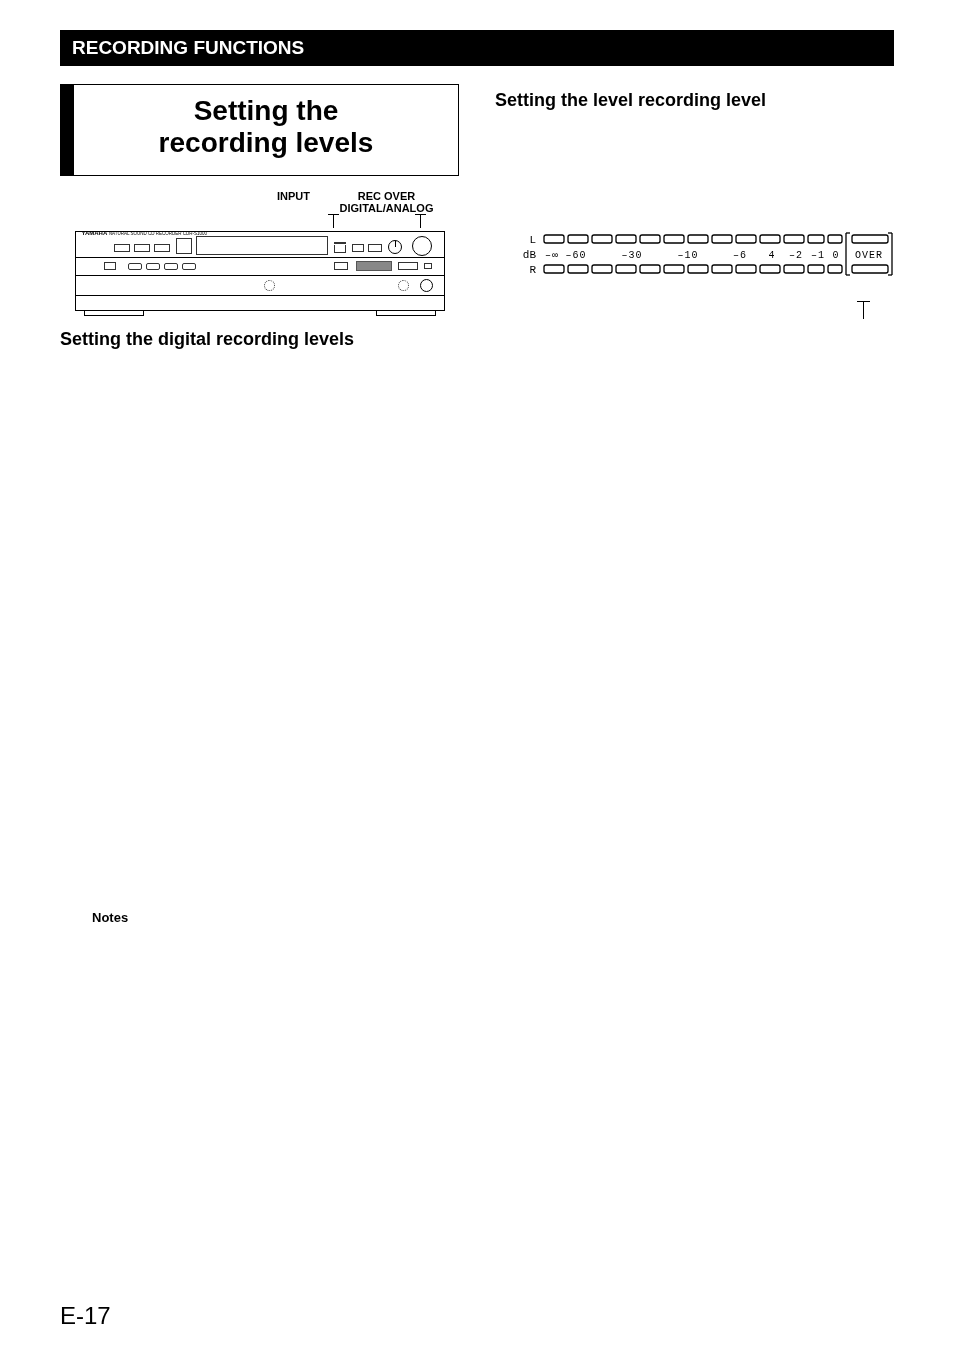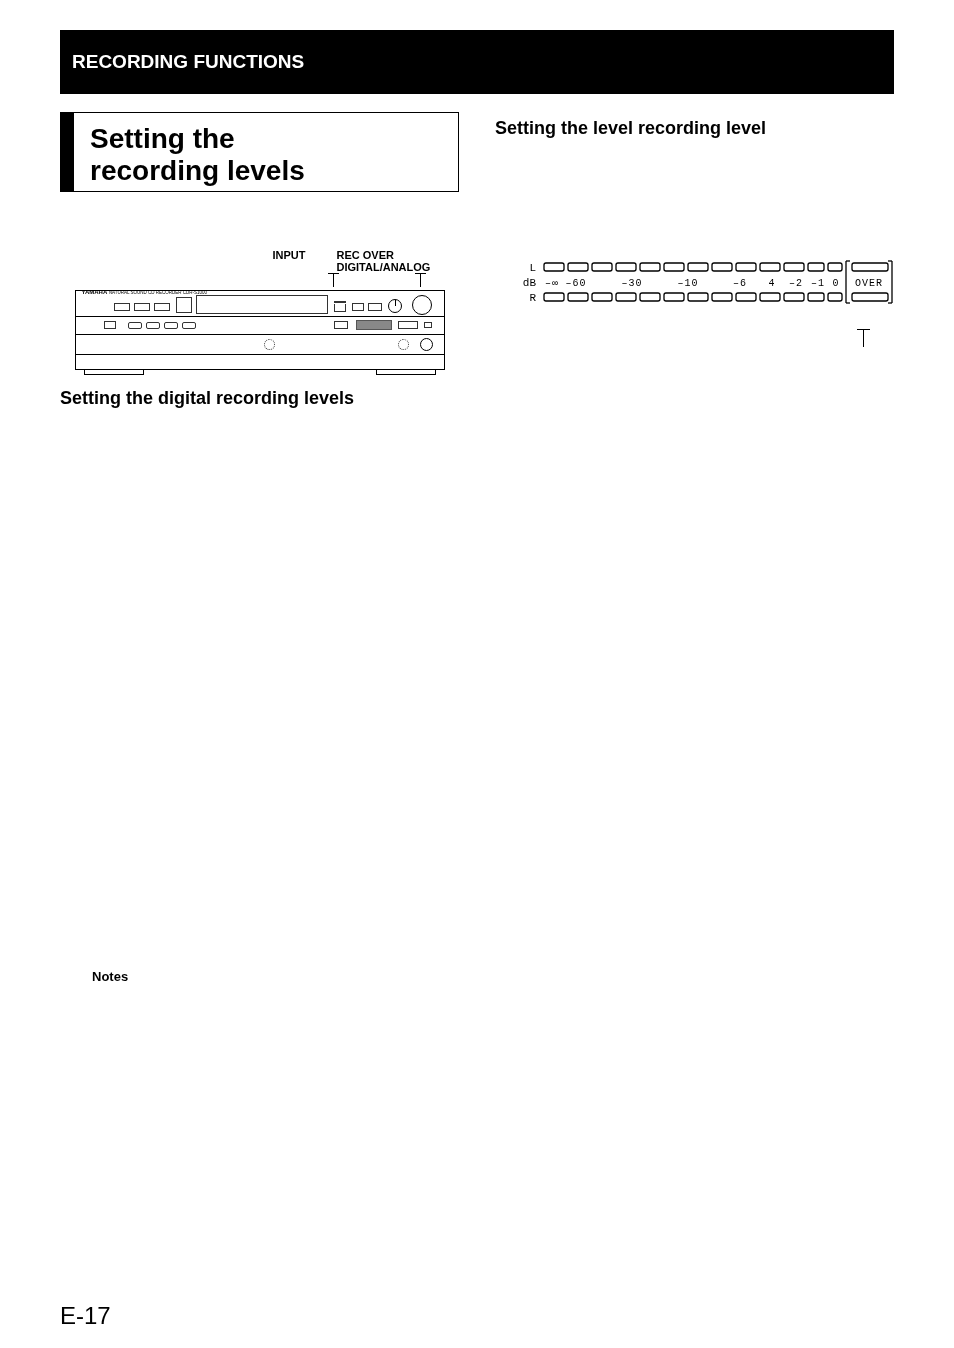--- a/index.html
+++ b/index.html
@@ -1,26 +1,26 @@
 <!DOCTYPE html>
 <html><head>
 <meta charset="utf-8">
 <style>
   * { box-sizing: border-box; margin: 0; padding: 0; }
   html, body { width: 954px; height: 1348px; background: #fff; font-family: Arial, Helvetica, sans-serif; color: #000; }
   .page { padding: 30px 60px 20px 60px; position: relative; height: 100%; }
-  .section-bar { background: #000; color: #fff; font-weight: bold; font-size: 19px; padding: 21px 12px; margin-bottom: 18px; }
+  .section-bar { background: #000; color: #fff; font-weight: bold; font-size: 19px; padding: 7px 12px; margin-bottom: 18px; }
   .columns { display: flex; gap: 36px; }
   .col { flex: 1; min-width: 0; }
-  .title-box { border: 1px solid #000; border-left: 14px solid #000; padding: 10px 16px 4px 16px; text-align: left; margin-bottom: 14px; }
+  .title-box { border: 1px solid #000; border-left: 14px solid #000; padding: 10px 16px 16px 16px; text-align: center; margin-bottom: 14px; }
   .title-box .t1 { font-size: 28px; font-weight: bold; line-height: 1.15; }
   .title-box .t2 { font-size: 28px; font-weight: bold; line-height: 1.15; }
   .diagram { margin: 4px auto 18px; width: 370px; }
   .labels-row { display: flex; justify-content: flex-end; gap: 22px; font-size: 11px; font-weight: bold; padding-right: 8px; }
-  .labels-row .lab { text-align: left; margin-top: 43px; }
+  .labels-row .lab { text-align: center; }
   .ticks { display: flex; justify-content: flex-end; gap: 36px; padding-right: 24px; margin-bottom: 3px; }
   .ticks .tick { width: 1px; height: 14px; background: #000; position: relative; }
   .ticks .tick::after { content:""; position:absolute; top:0; left:-5px; width:11px; height:1px; background:#000; }
   .device { border: 1px solid #000; height: 80px; position: relative; }
   .device .row1, .device .row2, .device .row3, .device .row4 { border-bottom: 1px solid #000; position: relative; }
   .device .row1 { height: 26px; }
   .device .row2 { height: 18px; }
   .device .row3 { height: 20px; }
   .device .row4 { height: 16px; border-bottom: none; }
   .brand { position:absolute; left:6px; top:-2px; font-size:6px; font-weight:bold; letter-spacing:0px; }

